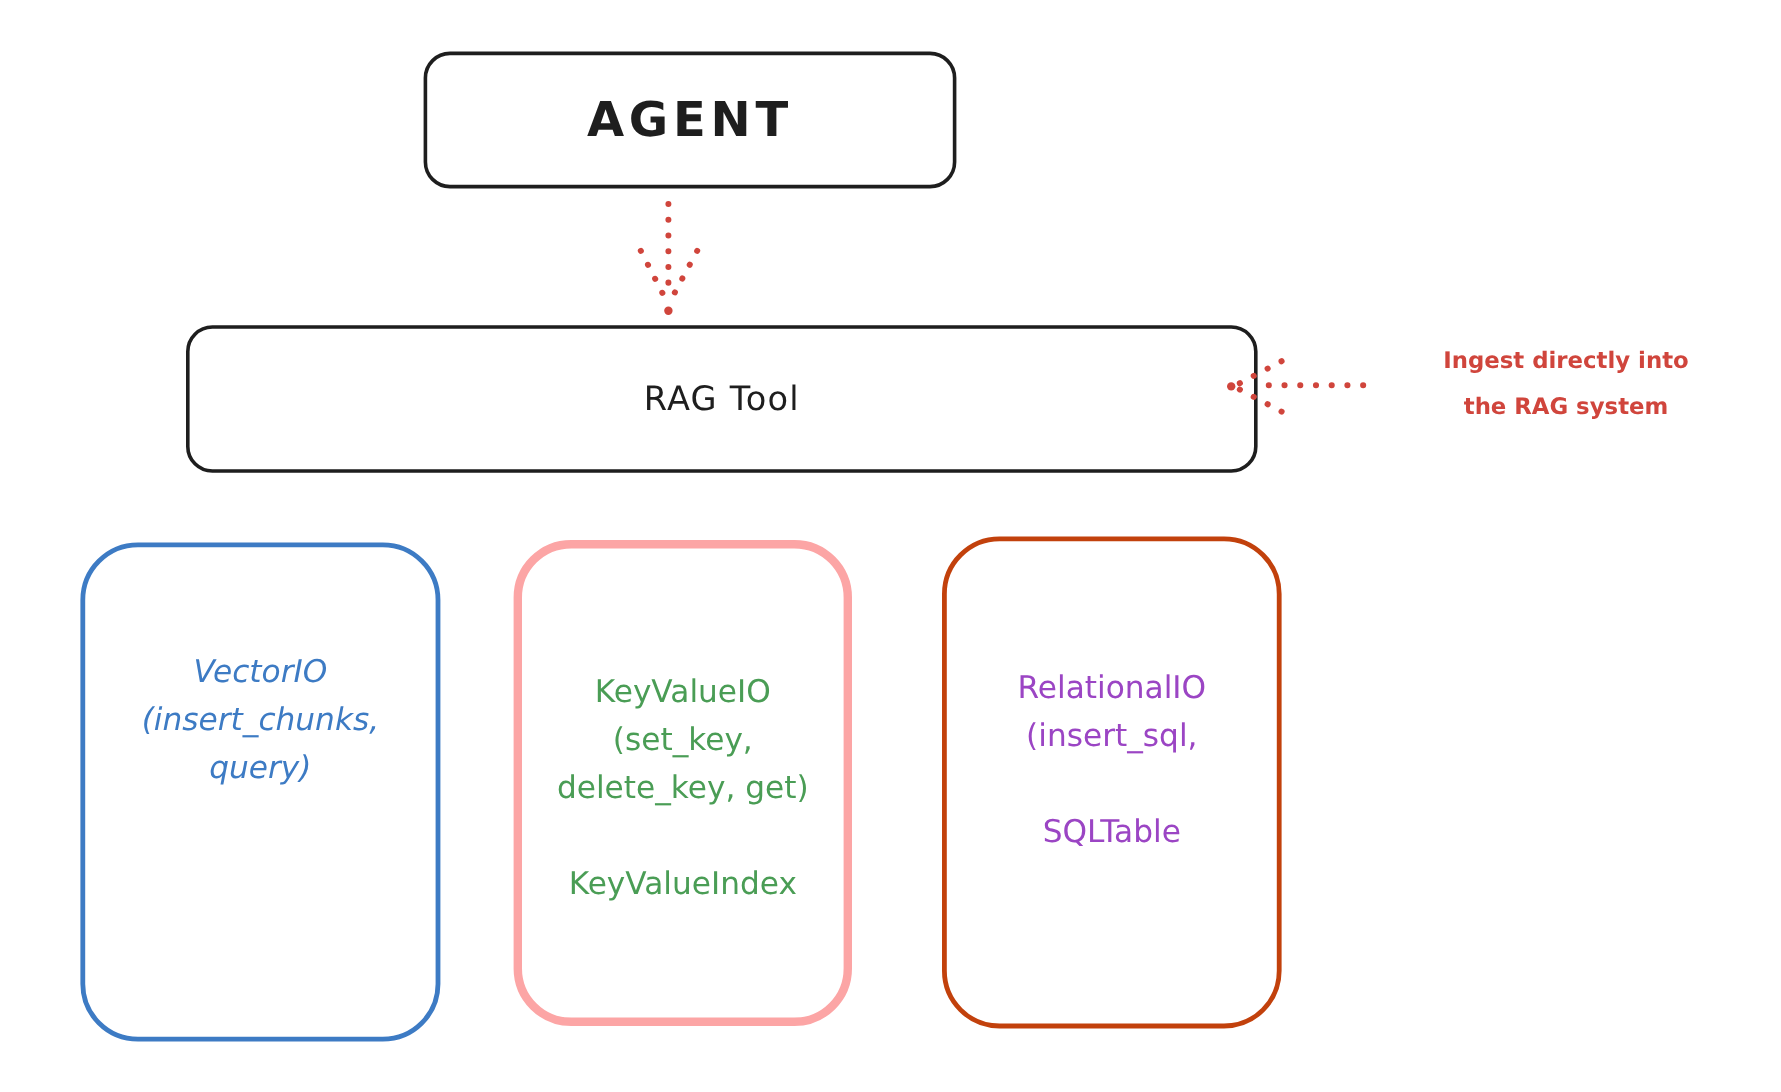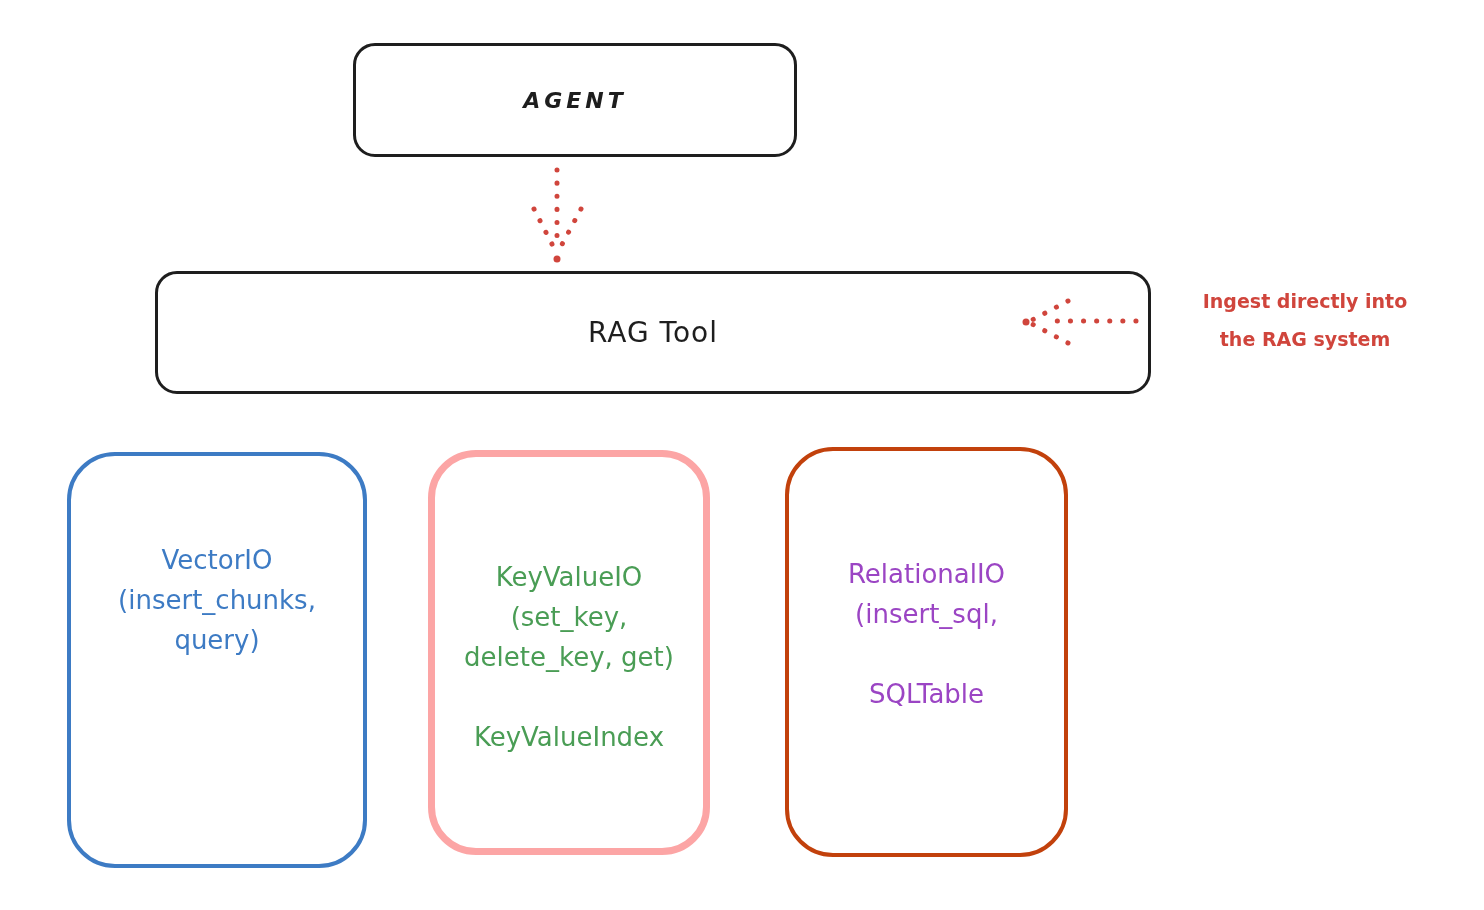--- a/index.html
+++ b/index.html
@@ -26,28 +26,27 @@
   .black-node {
     border: 3px solid #1e1e1e;
     border-radius: 22px;
     color: #1e1e1e;
   }
   #agent-node {
     left: 353px; top: 43px;
     width: 444px; height: 114px;
   }
   #agent-node .node-label {
-    font-size: 22px;
+    font-size: 40px;
     font-weight: bold;
     letter-spacing: 4px;
-    font-style: italic;
   }
   #ragtool-node {
     left: 155px; top: 271px;
-    width: 996px; height: 123px;
+    width: 893px; height: 123px;
   }
   #ragtool-node .node-label {
     font-size: 28px;
     font-weight: 500;
     letter-spacing: 1px;
   }
   .backend-box {
     position: absolute;
     box-sizing: border-box;
     border-radius: 48px;
@@ -56,20 +55,21 @@
     font-size: 26px;
     line-height: 40px;
     font-weight: 500;
   }
   #vector-box {
     left: 67px; top: 452px;
     width: 300px; height: 416px;
     border: 4px solid #3d7bc4;
     color: #3d7bc4;
     padding-top: 84px;
+    font-style: italic;
   }
   #keyvalue-box {
     left: 428px; top: 450px;
     width: 282px; height: 405px;
     border: 7px solid #fca5a5;
     color: #4a9d55;
     padding-top: 100px;
   }
   #relational-box {
     left: 785px; top: 447px;

